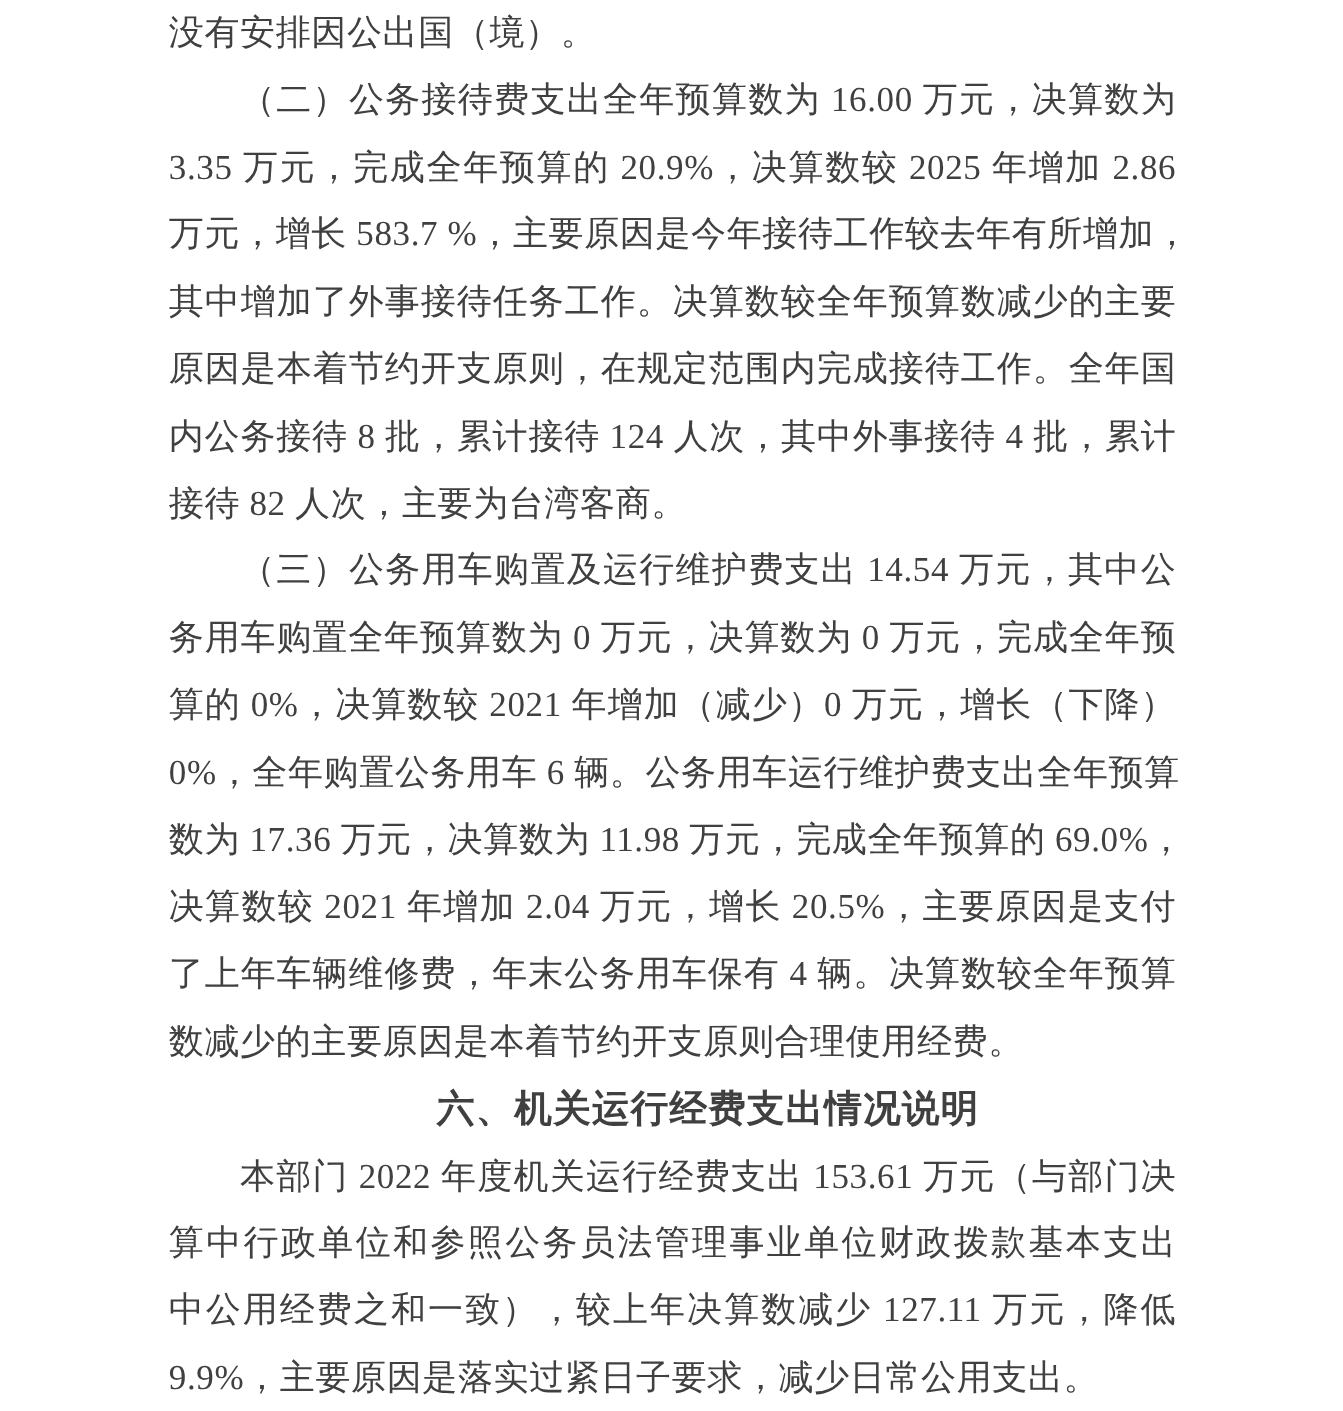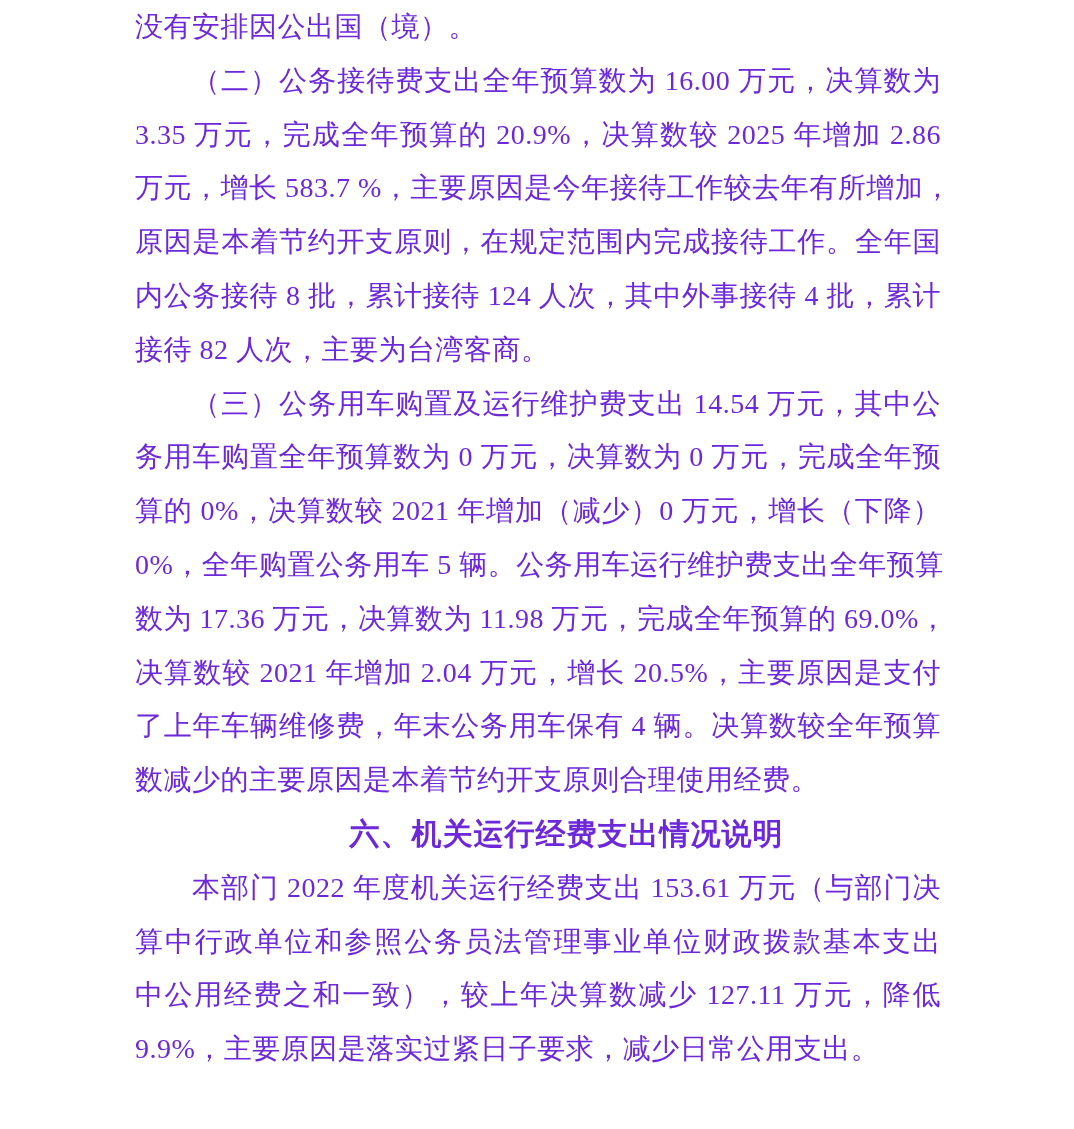--- a/index.html
+++ b/index.html
@@ -29,21 +29,21 @@
     width: 806px;
   }
   .para {
     margin: 0;
     padding: 0;
   }
   .line {
     font-size: 28px;
     line-height: 53.8px;
     height: 53.8px;
-    color: #6d28d9;
+    color: #404040;
     white-space: nowrap;
     text-align: left;
     letter-spacing: 0.5px;
   }
   
   .line.j {
     text-align: justify;
     text-align-last: justify;
   }
   
@@ -66,30 +66,31 @@
   <div class="content">
 
     <div class="para">
       <div class="line">没有安排因公出国（境）。</div>
     </div>
 
     <div class="para">
       <div class="line j ind">（二）公务接待费支出全年预算数为 16.00 万元，决算数为</div>
       <div class="line j">3.35 万元，完成全年预算的 20.9%，决算数较 2025 年增加 2.86</div>
       <div class="line j">万元，增长 583.7 %，主要原因是今年接待工作较去年有所增加，</div>
+      <div class="line j">其中增加了外事接待任务工作。决算数较全年预算数减少的主要</div>
       <div class="line j">原因是本着节约开支原则，在规定范围内完成接待工作。全年国</div>
       <div class="line j">内公务接待 8 批，累计接待 124 人次，其中外事接待 4 批，累计</div>
       <div class="line">接待 82 人次，主要为台湾客商。</div>
     </div>
 
     <div class="para">
       <div class="line j ind">（三）公务用车购置及运行维护费支出 14.54 万元，其中公</div>
       <div class="line j">务用车购置全年预算数为 0 万元，决算数为 0 万元，完成全年预</div>
       <div class="line j">算的 0%，决算数较 2021 年增加（减少）0 万元，增长（下降）</div>
-      <div class="line j">0%，全年购置公务用车 5 辆。公务用车运行维护费支出全年预算</div>
+      <div class="line j">0%，全年购置公务用车 6 辆。公务用车运行维护费支出全年预算</div>
       <div class="line j">数为 17.36 万元，决算数为 11.98 万元，完成全年预算的 69.0%，</div>
       <div class="line j">决算数较 2021 年增加 2.04 万元，增长 20.5%，主要原因是支付</div>
       <div class="line j">了上年车辆维修费，年末公务用车保有 4 辆。决算数较全年预算</div>
       <div class="line">数减少的主要原因是本着节约开支原则合理使用经费。</div>
     </div>
 
     <div class="para">
       <div class="line h ind">六、机关运行经费支出情况说明</div>
     </div>
 

